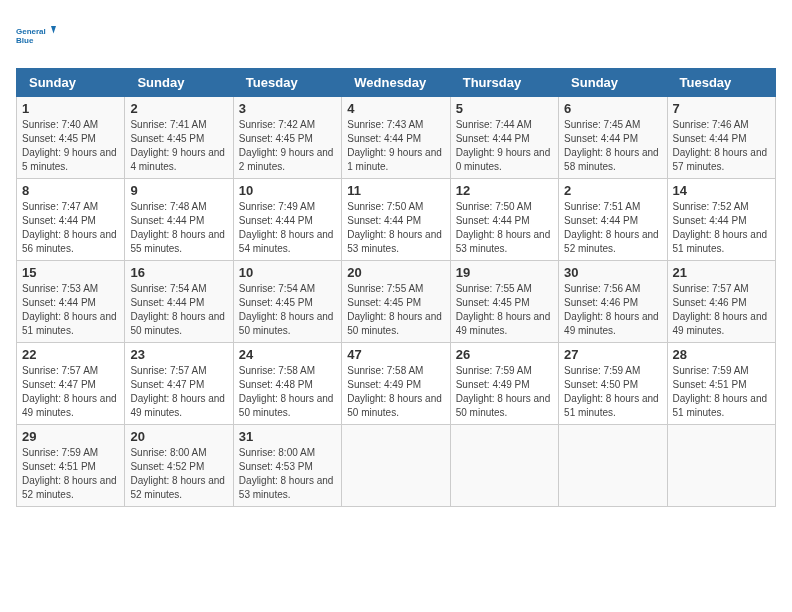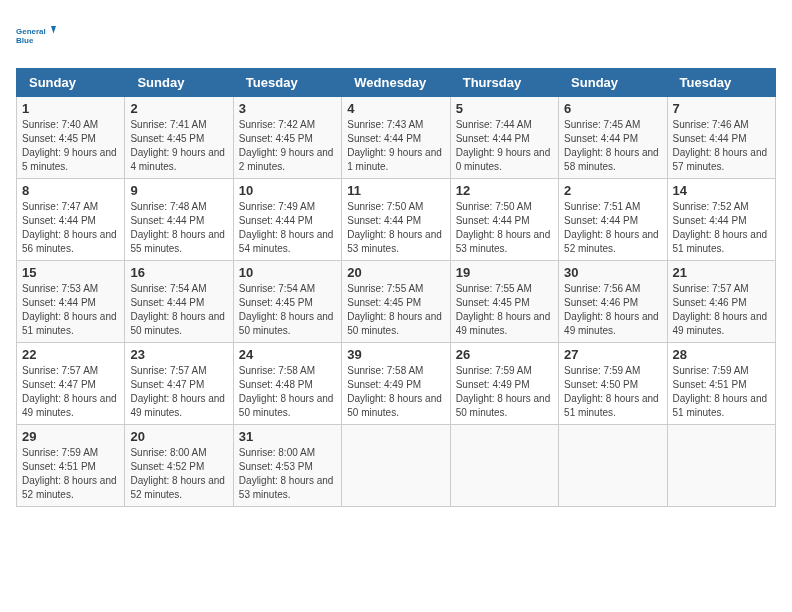--- a/index.html
+++ b/index.html
@@ -200,21 +200,21 @@
       </td>
         <td>
         <span class="day-num">23</span>
         <span class="day-info">Sunrise: 7:57 AM<br>Sunset: 4:47 PM<br>Daylight: 8 hours and 49 minutes.</span>
       </td>
         <td>
         <span class="day-num">24</span>
         <span class="day-info">Sunrise: 7:58 AM<br>Sunset: 4:48 PM<br>Daylight: 8 hours and 50 minutes.</span>
       </td>
         <td>
-        <span class="day-num">39</span>
+        <span class="day-num">47</span>
         <span class="day-info">Sunrise: 7:58 AM<br>Sunset: 4:49 PM<br>Daylight: 8 hours and 50 minutes.</span>
       </td>
         <td>
         <span class="day-num">26</span>
         <span class="day-info">Sunrise: 7:59 AM<br>Sunset: 4:49 PM<br>Daylight: 8 hours and 50 minutes.</span>
       </td>
         <td>
         <span class="day-num">27</span>
         <span class="day-info">Sunrise: 7:59 AM<br>Sunset: 4:50 PM<br>Daylight: 8 hours and 51 minutes.</span>
       </td>

